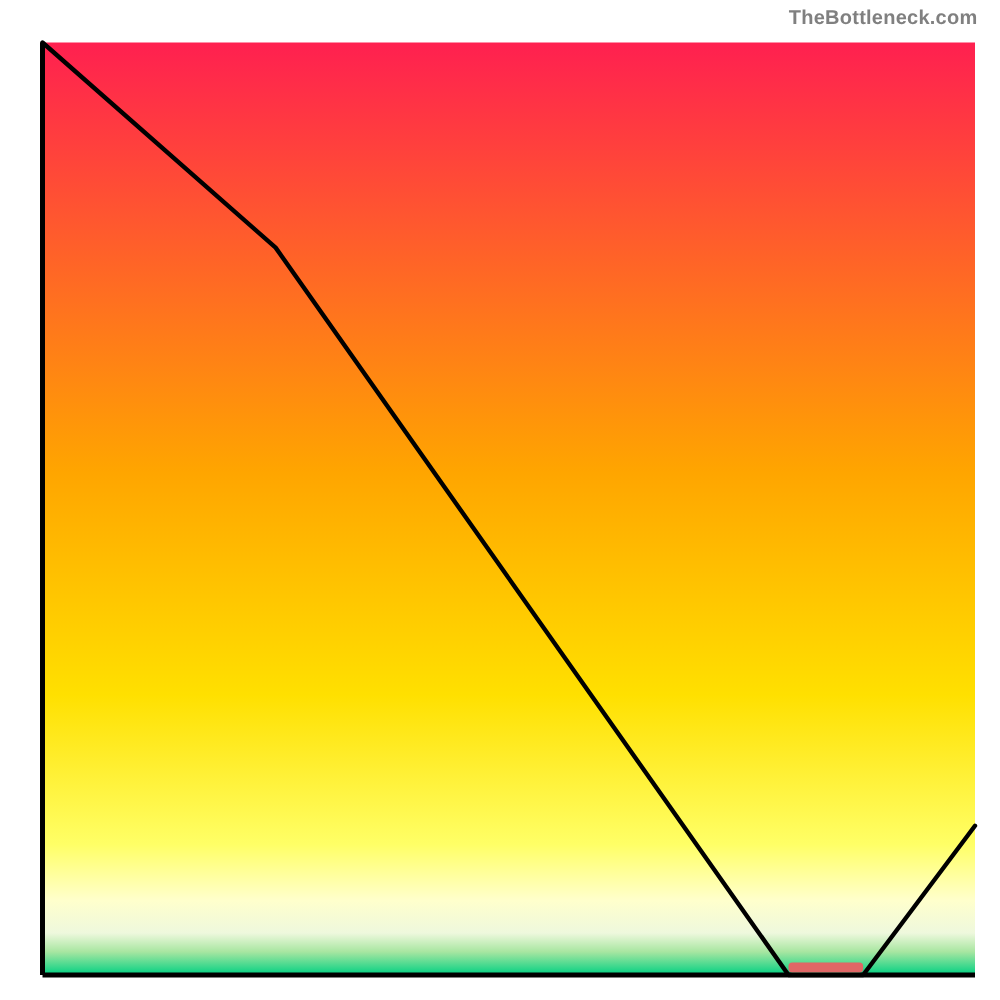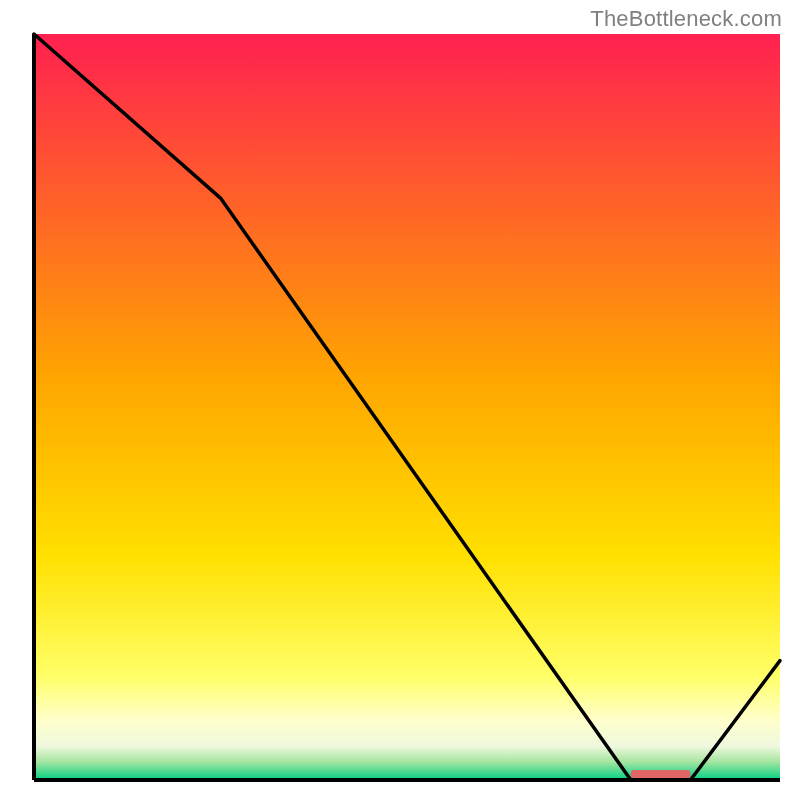--- a/index.html
+++ b/index.html
@@ -13,22 +13,22 @@
   }
   .chart-container {
     position: relative;
     width: 800px;
     height: 800px;
   }
   .watermark {
     position: absolute;
     top: 6px;
     right: 18px;
-    font-size: 22px;
-    font-weight: normal;
+    font-size: 16px;
+    font-weight: bold;
     color: #808080;
     letter-spacing: 0.2px;
   }
   svg.plot {
     position: absolute;
     top: 0;
     left: 0;
   }
 </style>
 </head>

